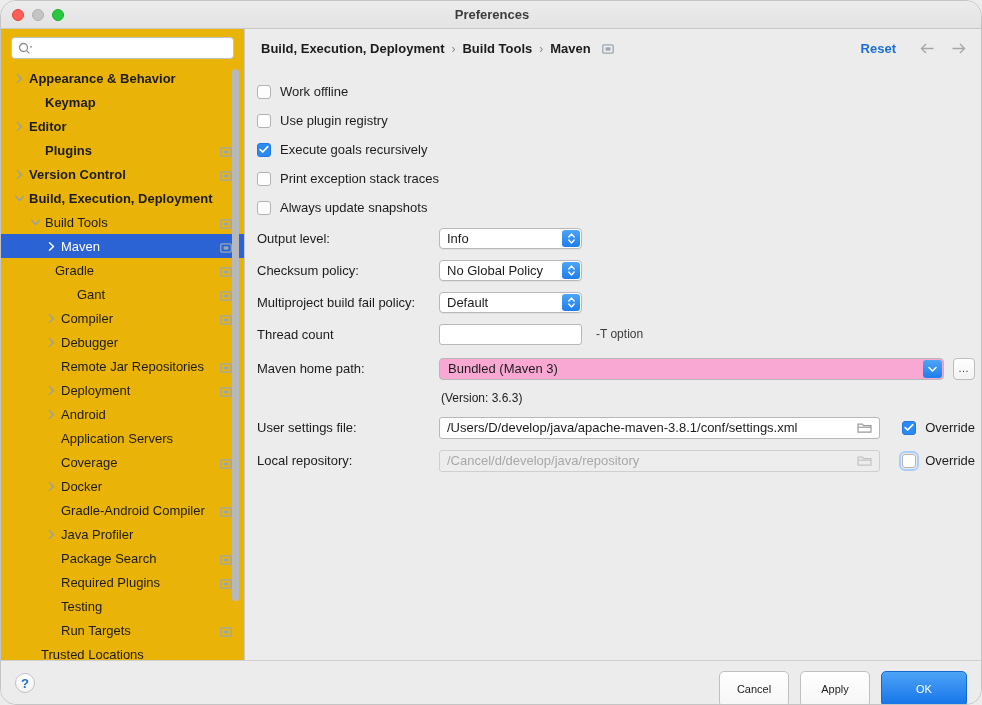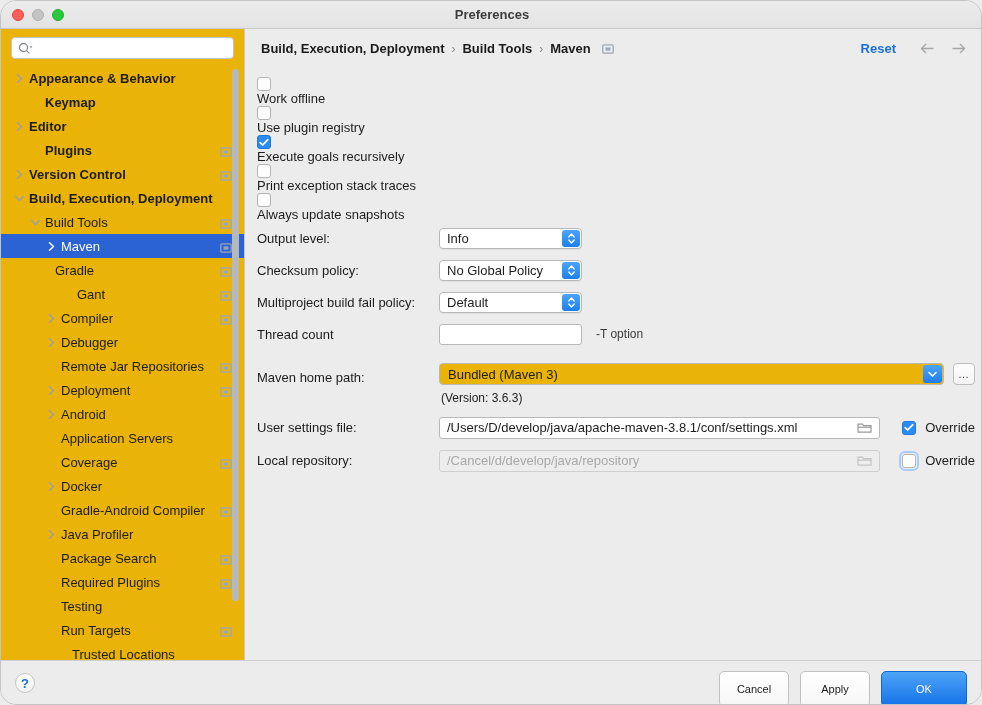--- a/index.html
+++ b/index.html
@@ -130,23 +130,22 @@
   .nav-arrows {
     position: absolute; top: 11px; right: 16px;
     display: flex; gap: 14px; align-items: center;
   }
   .nav-arrow { width: 17px; height: 17px; cursor: default; }
 
   
   .form { position: absolute; top: 48px; left: 10px; right: 8px; }
   .cb-row {
     height: 29px;
-    display: flex; 
+    display: flex; align-items: center;
     padding-left: 2px;
-    flex-direction: column;
   }
   .checkbox {
     width: 14px; height: 14px;
     border-radius: 3px;
     border: 1px solid #b3b3b3;
     background: #fdfdfd;
     display: inline-flex; align-items: center; justify-content: center;
     margin-right: 9px; flex: none;
   }
   .checkbox.checked {
@@ -208,21 +207,21 @@
   .tf-thread { width: 143px; }
   .t-option {
     font-size: 12px; color: #3c3c3c;
     margin-left: 14px;
   }
 
   .path-row { display: flex; align-items: center; height: 33px; }
   .combo-path {
     position: relative;
     width: 508px; height: 22px;
-    background: #eab308;
+    background: #f9a8d4;
     border: 1px solid #b8b8b8;
     border-radius: 4px;
     display: flex; align-items: center;
   }
   .combo-path .combo-text { padding-left: 8px; }
   .chev-btn {
     position: absolute; right: 1px; top: 1px;
     width: 19px; height: 18px;
     background: linear-gradient(to bottom, #4ea4f7, #1d7eeb);
     border-radius: 3px;
@@ -581,21 +580,21 @@
               <svg width="9" height="11" viewBox="0 0 9 11">
                 <polyline points="2.5,1.8 6.5,5.5 2.5,9.2" fill="none" stroke="#9aa0a6" stroke-width="1.5" stroke-linecap="round" stroke-linejoin="round"></polyline>
               </svg>
             </span>
             <span class="tree-label">Run Targets</span>
             <span class="mod-icon"><svg width="12" height="12" viewBox="0 0 12 12">
                 <rect x="0.8" y="1.8" width="10.4" height="8.4" rx="1.2" fill="none" stroke="#9aa7b3" stroke-width="1.3"></rect>
                 <rect x="3.6" y="4.4" width="4.8" height="3.2" fill="#9aa7b3"></rect>
               </svg></span>
           </div>
-          <div class="tree-row" style="padding-left: 53px;">
+          <div class="tree-row" style="padding-left: 22px;">
             <span class="chev empty">
               <svg width="9" height="11" viewBox="0 0 9 11">
                 <polyline points="2.5,1.8 6.5,5.5 2.5,9.2" fill="none" stroke="#9aa0a6" stroke-width="1.5" stroke-linecap="round" stroke-linejoin="round"></polyline>
               </svg>
             </span>
             <span class="tree-label">Trusted Locations</span>
           </div>
         </div>
 
       <div class="sb-track">
@@ -701,21 +700,21 @@
             </span>
           </div>
         </div>
 
         <div class="field-row">
           <div class="field-label">Thread count</div>
           <div class="textfield tf-thread"></div>
           <div class="t-option">-T option</div>
         </div>
 
-        <div class="path-row" style="margin-top:2px;align-items:flex-end;">
+        <div class="path-row" style="margin-top:2px;">
           <div class="field-label">Maven home path:</div>
           <div class="combo-path">
             <span class="combo-text">Bundled (Maven 3)</span>
             <span class="chev-btn">
               <svg width="11" height="8" viewBox="0 0 11 8">
                 <polyline points="2,2.5 5.5,6 9,2.5" fill="none" stroke="#fff" stroke-width="1.5" stroke-linecap="round" stroke-linejoin="round"></polyline>
               </svg>
             </span>
           </div>
           <div class="dots-btn">…</div>

